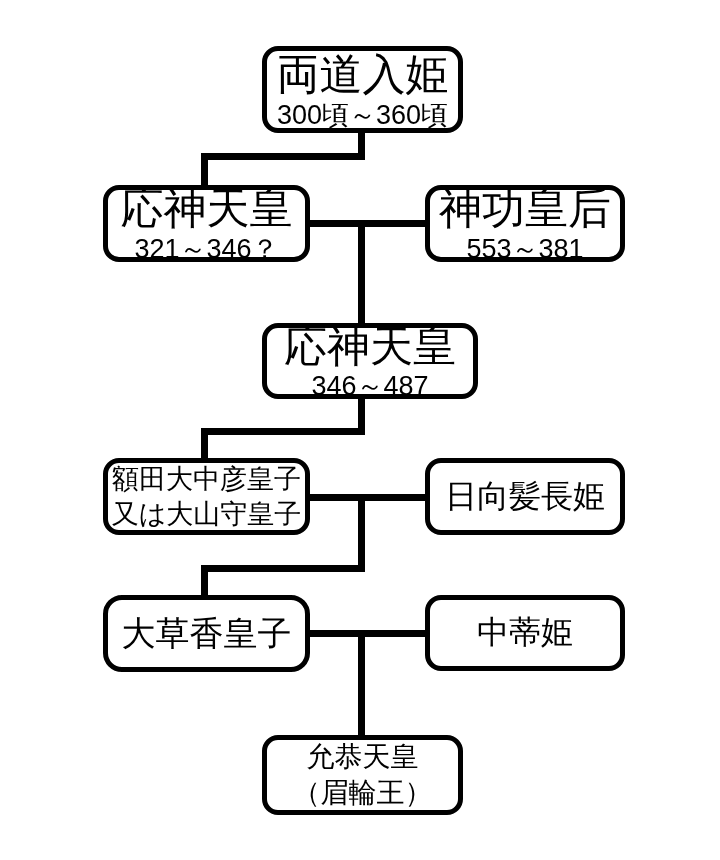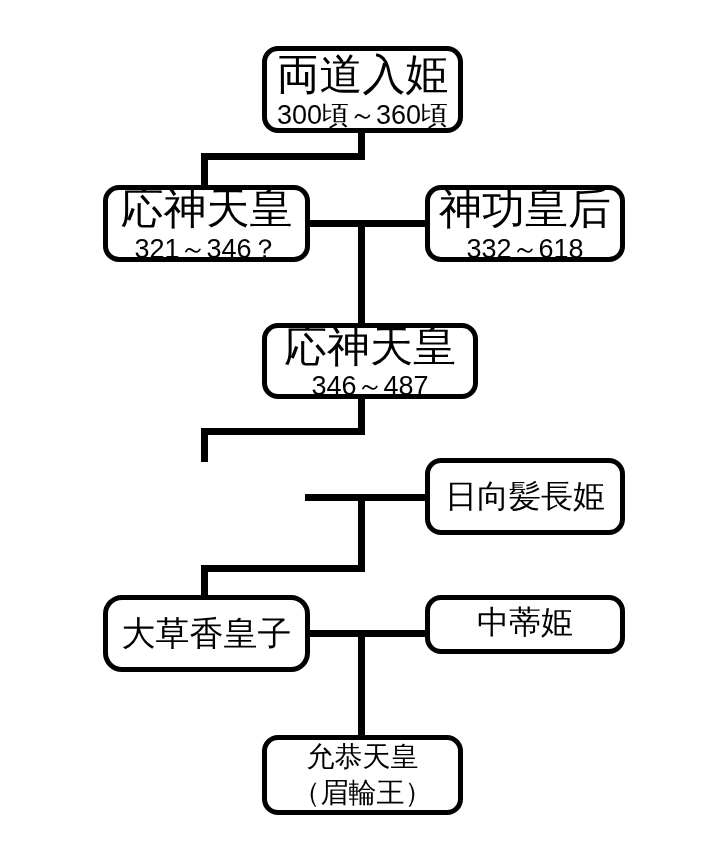--- a/index.html
+++ b/index.html
@@ -63,38 +63,42 @@
     <div class="dt">300頃～360頃</div>
   </div>
 
   <div class="node" style="left:103px; top:185px; width:207px; height:77px;">
     <div class="nm">応神天皇</div>
     <div class="dt">321～346？</div>
   </div>
 
   <div class="node" style="left:425px; top:185px; width:200px; height:77px;">
     <div class="nm">神功皇后</div>
-    <div class="dt">332～618</div>
+    <div class="dt">553～381</div>
   </div>
 
   <div class="node" style="left:262px; top:323px; width:216px; height:76px;">
     <div class="nm">応神天皇</div>
     <div class="dt">346～487</div>
   </div>
 
+  <div class="node" style="left:103px; top:458px; width:207px; height:77px;">
+    <div class="sm">額田大中彦皇子</div>
+    <div class="sm">又は大山守皇子</div>
+  </div>
 
   <div class="node" style="left:425px; top:458px; width:200px; height:77px;">
     <div class="nm" style="font-size:32px;">日向髪長姫</div>
   </div>
 
   <div class="node" style="left:103px; top:595px; width:207px; height:77px;border-radius:19px;">
     <div class="nm" style="font-size:34px;">大草香皇子</div>
   </div>
 
-  <div class="node" style="left:425px; top:595px; width:200px; height:59px;font-family:Liberation Mono, monospace;">
+  <div class="node" style="left:425px; top:595px; width:200px; height:76px;">
     <div class="nm" style="font-size:32px;">中蒂姫</div>
   </div>
 
   <div class="node" style="left:262px; top:735px; width:201px; height:80px;">
     <div class="nm-s">允恭天皇</div>
     <div class="nm-s">（眉輪王）</div>
   </div>
 
 </div>
 

